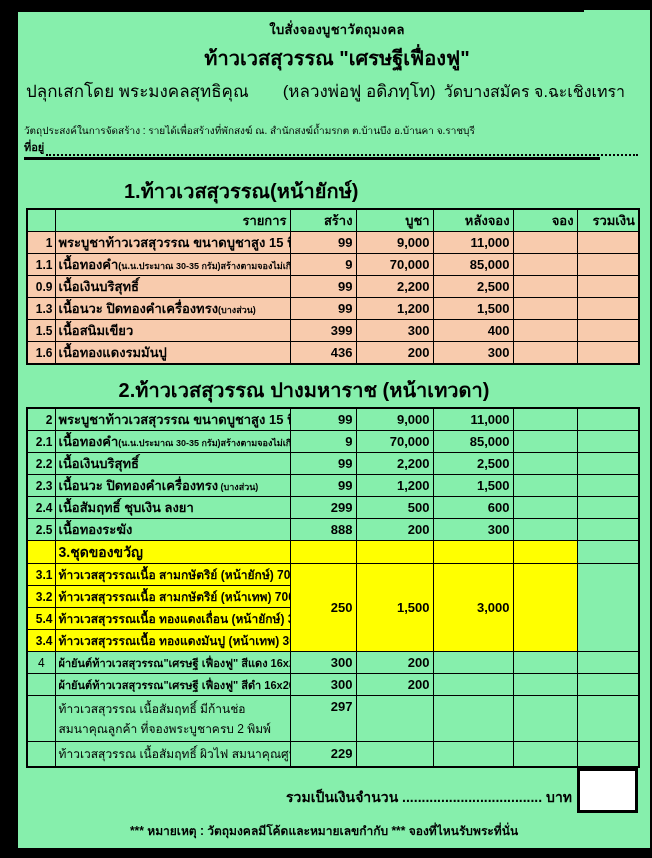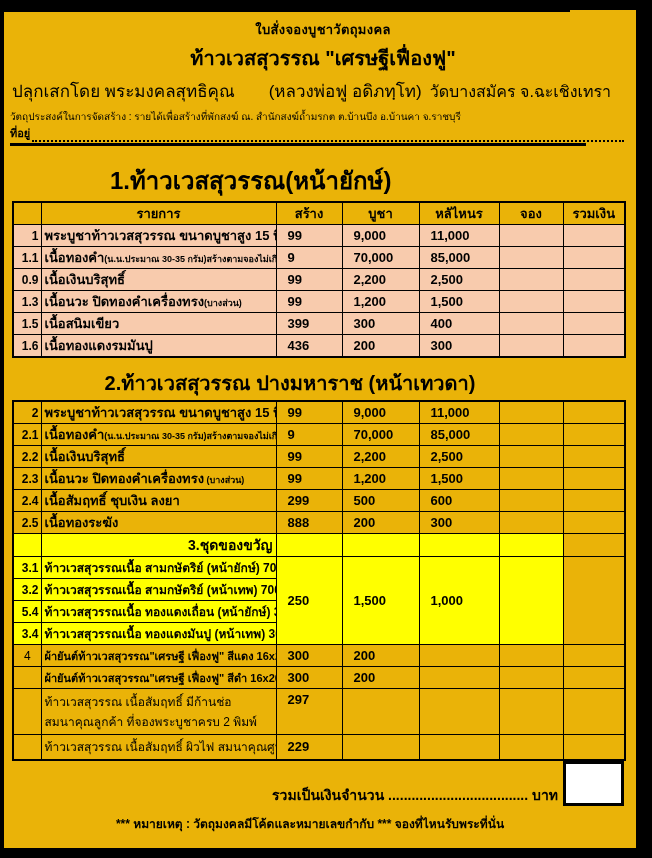--- a/index.html
+++ b/index.html
@@ -1,58 +1,58 @@
 <!DOCTYPE html>
 <html><head>
 <meta charset="utf-8">
 <style>
   html,body{margin:0;padding:0;width:652px;height:858px;background:#000;overflow:hidden;
     font-family:"Liberation Sans","DejaVu Sans",sans-serif;color:#000;}
-  .page{position:absolute;left:2px;top:10px;width:634px;height:838px;background:#eab308;
+  .page{position:absolute;left:16px;top:10px;width:634px;height:838px;background:#86efac;
     border-left:2px solid #000;box-sizing:border-box;padding-left:6px;}
   .topline{position:absolute;top:0;left:0;width:566px;height:2px;background:#000;}
 
   .form-title{font-size:13px;font-weight:bold;text-align:center;padding-top:9px;letter-spacing:.3px;}
   .product-title{font-size:20px;font-weight:bold;text-align:center;margin-top:2px;}
   .blessing{font-size:17px;font-weight:normal;margin-top:3px;display:flex;align-items:baseline;}
   .blessing .b1{margin-left:2px;}
   .blessing .b2{margin-left:34px;}
   .blessing .b3{font-size:16px;margin-left:8px;}
-  .purpose{font-size:10px;margin-top:5px;}
+  .purpose{font-size:10px;margin-top:19px;}
 
   .address-row{font-size:11px;font-weight:bold;display:flex;align-items:flex-end;width:614px;}
   .dotline{flex:1;border-bottom:2px dotted #000;height:10px;margin-left:2px;}
   .thick-rule{width:576px;height:3px;background:#000;margin-top:1px;}
 
-  .sec1-title{font-size:24px;font-weight:bold;margin:15px 0 1px 100px;}
+  .sec1-title{font-size:20px;font-weight:bold;margin:15px 0 1px 100px;}
   .sec2-title{font-size:20px;font-weight:bold;text-align:center;width:560px;margin-top:9px;margin-bottom:1px;}
 
   table{border-collapse:collapse;table-layout:fixed;width:612px;margin-left:2px;
     border:2px solid #000;font-size:13px;}
   td,th{border:1px solid #000;box-sizing:border-box;padding:0 3px;height:22px;
     overflow:hidden;white-space:nowrap;vertical-align:middle;}
-  th{font-weight:bold;text-align:center;}
+  th{font-weight:bold;text-align:right;}
   td.no{text-align:right;font-weight:bold;font-size:12px;padding-right:2px;}
   td.item{font-weight:bold;font-size:13px;}
-  td.num{text-align:left;font-weight:bold;padding-left:11px;}
+  td.num{text-align:right;font-weight:bold;padding-left:11px;}
   .small{font-size:9px;font-weight:bold;}
   tr.peach td{background:#F8CBAD;}
   td.yellow{background:#FFFF00;}
   tr.gift-head td{height:17px;}
-  td.gift-title{font-weight:bold;font-size:14px;text-align:right;}
+  td.gift-title{font-weight:bold;font-size:14px;text-align:left;}
   td.gift-item{font-weight:bold;font-size:12px;}
   td.fabric-item{font-weight:bold;font-size:11px;}
   td.misc-item{font-weight:normal;font-size:12px;}
   td.no-center{text-align:center;font-weight:normal;font-size:12px;}
   tr.tall td{height:46px;vertical-align:top;padding-top:3px;white-space:normal;}
   tr.tall td div{line-height:20px;}
   tr.tall td.num{padding-top:3px;}
   tr.last td{height:25px;}
 
-  .summary-row{width:612px;margin-left:2px;display:flex;justify-content:flex-end;align-items:flex-end;}
+  .summary-row{width:612px;margin-left:2px;display:flex;justify-content:flex-end;align-items:center;}
   .summary-text{font-weight:bold;font-size:14px;margin-top:13px;margin-right:5px;}
   .total-box{width:61px;height:45px;border:3px solid #000;box-sizing:border-box;background:#fff;}
 
   .note{font-size:12px;font-weight:bold;text-align:center;width:600px;margin-top:8px;}
 </style>
 </head>
 <body>
 
 <div class="page">
   <div class="topline"></div>
@@ -82,21 +82,21 @@
         <col style="width:80px">
         <col style="width:64px">
         <col style="width:62px">
     </colgroup>
     <tbody id="t1-body">
         <tr class="head">
           <th><span></span></th>
           <th><span>รายการ</span></th>
           <th><span>สร้าง</span></th>
           <th><span>บูชา</span></th>
-          <th><span>หลัไหนร</span></th>
+          <th><span>หลังจอง</span></th>
           <th><span>จอง</span></th>
           <th><span>รวมเงิน</span></th>
         </tr>
         <tr class="peach">
           <td class="no"><span>1</span></td>
           <td class="item"><span>พระบูชาท้าวเวสสุวรรณ ขนาดบูชาสูง 15 นิ้ว</span><span class="small"></span></td>
           <td class="num"><span>99</span></td>
           <td class="num"><span>9,000</span></td>
           <td class="num"><span>11,000</span></td>
           <td class="fill"></td>
@@ -223,21 +223,21 @@
           <td class="yellow"></td>
           <td class="yellow"></td>
           <td class="yellow"></td>
           <td class="fill"></td>
         </tr>
         <tr>
           <td class="no yellow"><span>3.1</span></td>
           <td class="gift-item yellow"><span>ท้าวเวสสุวรรณเนื้อ สามกษัตริย์ (หน้ายักษ์) 700</span></td>
           <td class="num yellow" rowspan="4"><span>250</span></td>
           <td class="num yellow" rowspan="4"><span>1,500</span></td>
-          <td class="num yellow" rowspan="4"><span>1,000</span></td>
+          <td class="num yellow" rowspan="4"><span>3,000</span></td>
           <td class="yellow" rowspan="4"></td>
           <td class="fill" rowspan="4"></td>
         </tr>
         <tr>
           <td class="no yellow"><span>3.2</span></td>
           <td class="gift-item yellow"><span>ท้าวเวสสุวรรณเนื้อ สามกษัตริย์ (หน้าเทพ) 700</span></td>
         </tr>
         <tr>
           <td class="no yellow"><span>5.4</span></td>
           <td class="gift-item yellow"><span>ท้าวเวสสุวรรณเนื้อ ทองแดงเถื่อน (หน้ายักษ์) 300</span></td>

